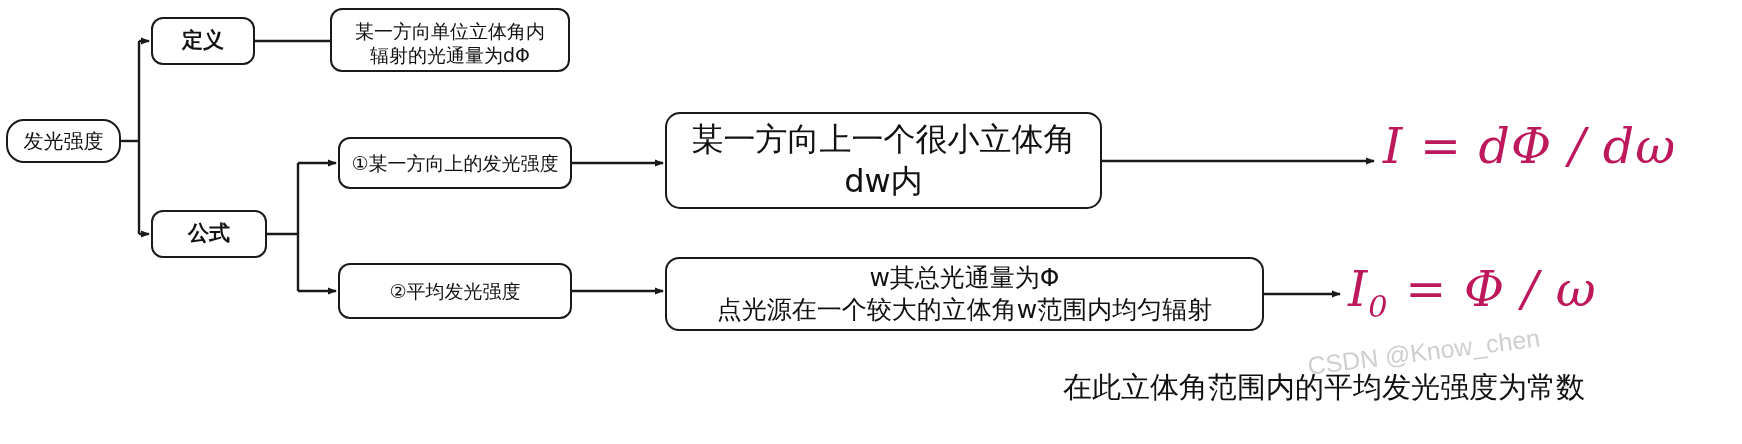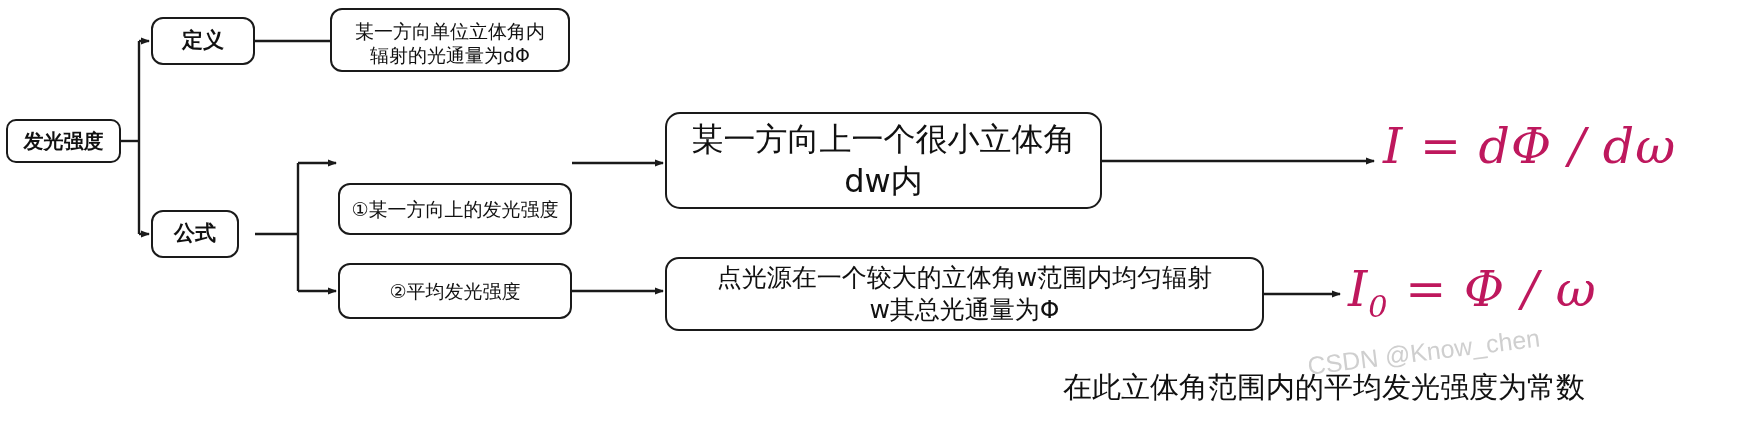--- a/index.html
+++ b/index.html
@@ -35,39 +35,39 @@
     text-align: center;
     color: #111111;
     line-height: 1.30;
     z-index: 2;
   }
   .node span { display: block; }
 
   
   #node-root {
     left: 6px;  top: 119px;  width: 115px; height: 44px;
-    font-size: 20px; font-weight: 700; border-radius: 10px;
+    font-size: 20px; font-weight: 400; border-radius: 18px;
   }
   
   #node-define {
     left: 151px; top: 17px; width: 104px; height: 48px;
     font-size: 21px; font-weight: 700;
   }
   #node-formula {
-    left: 151px; top: 210px; width: 88px; height: 48px;
+    left: 151px; top: 210px; width: 116px; height: 48px;
     font-size: 21px; font-weight: 700;
   }
   
   #node-define-desc {
     left: 330px; top: 8px; width: 240px; height: 64px;
     font-size: 19px; padding: 2px 8px; align-items: flex-end;
   }
   #node-case1 {
     left: 338px; top: 137px; width: 234px; height: 52px;
-    font-size: 19px; padding: 2px 6px; margin-top: 46px;
+    font-size: 19px; padding: 2px 6px;
   }
   #node-case2 {
     left: 338px; top: 263px; width: 234px; height: 56px;
     font-size: 19px; padding: 4px 6px; text-align: center;
   }
   
   #node-detail1 {
     left: 665px; top: 112px; width: 437px; height: 97px;
     font-size: 32px; border-radius: 15px; padding: 2px 10px;
   }
@@ -186,22 +186,22 @@
   </div>
 
   <div class="node" id="node-detail1">
     <div>
       <span>某一方向上一个很小立体角dw内</span>
     </div>
   </div>
 
   <div class="node" id="node-detail2">
     <div>
+      <span>w其总光通量为Φ</span>
       <span>点光源在一个较大的立体角w范围内均匀辐射</span>
-      <span>w其总光通量为Φ</span>
     </div>
   </div>
 
   <div class="formula" id="formula-1">
     <span>I</span>
     <span class="op">=</span>
     <span>dΦ / dω</span>
   </div>
 
   <div class="formula" id="formula-2">

